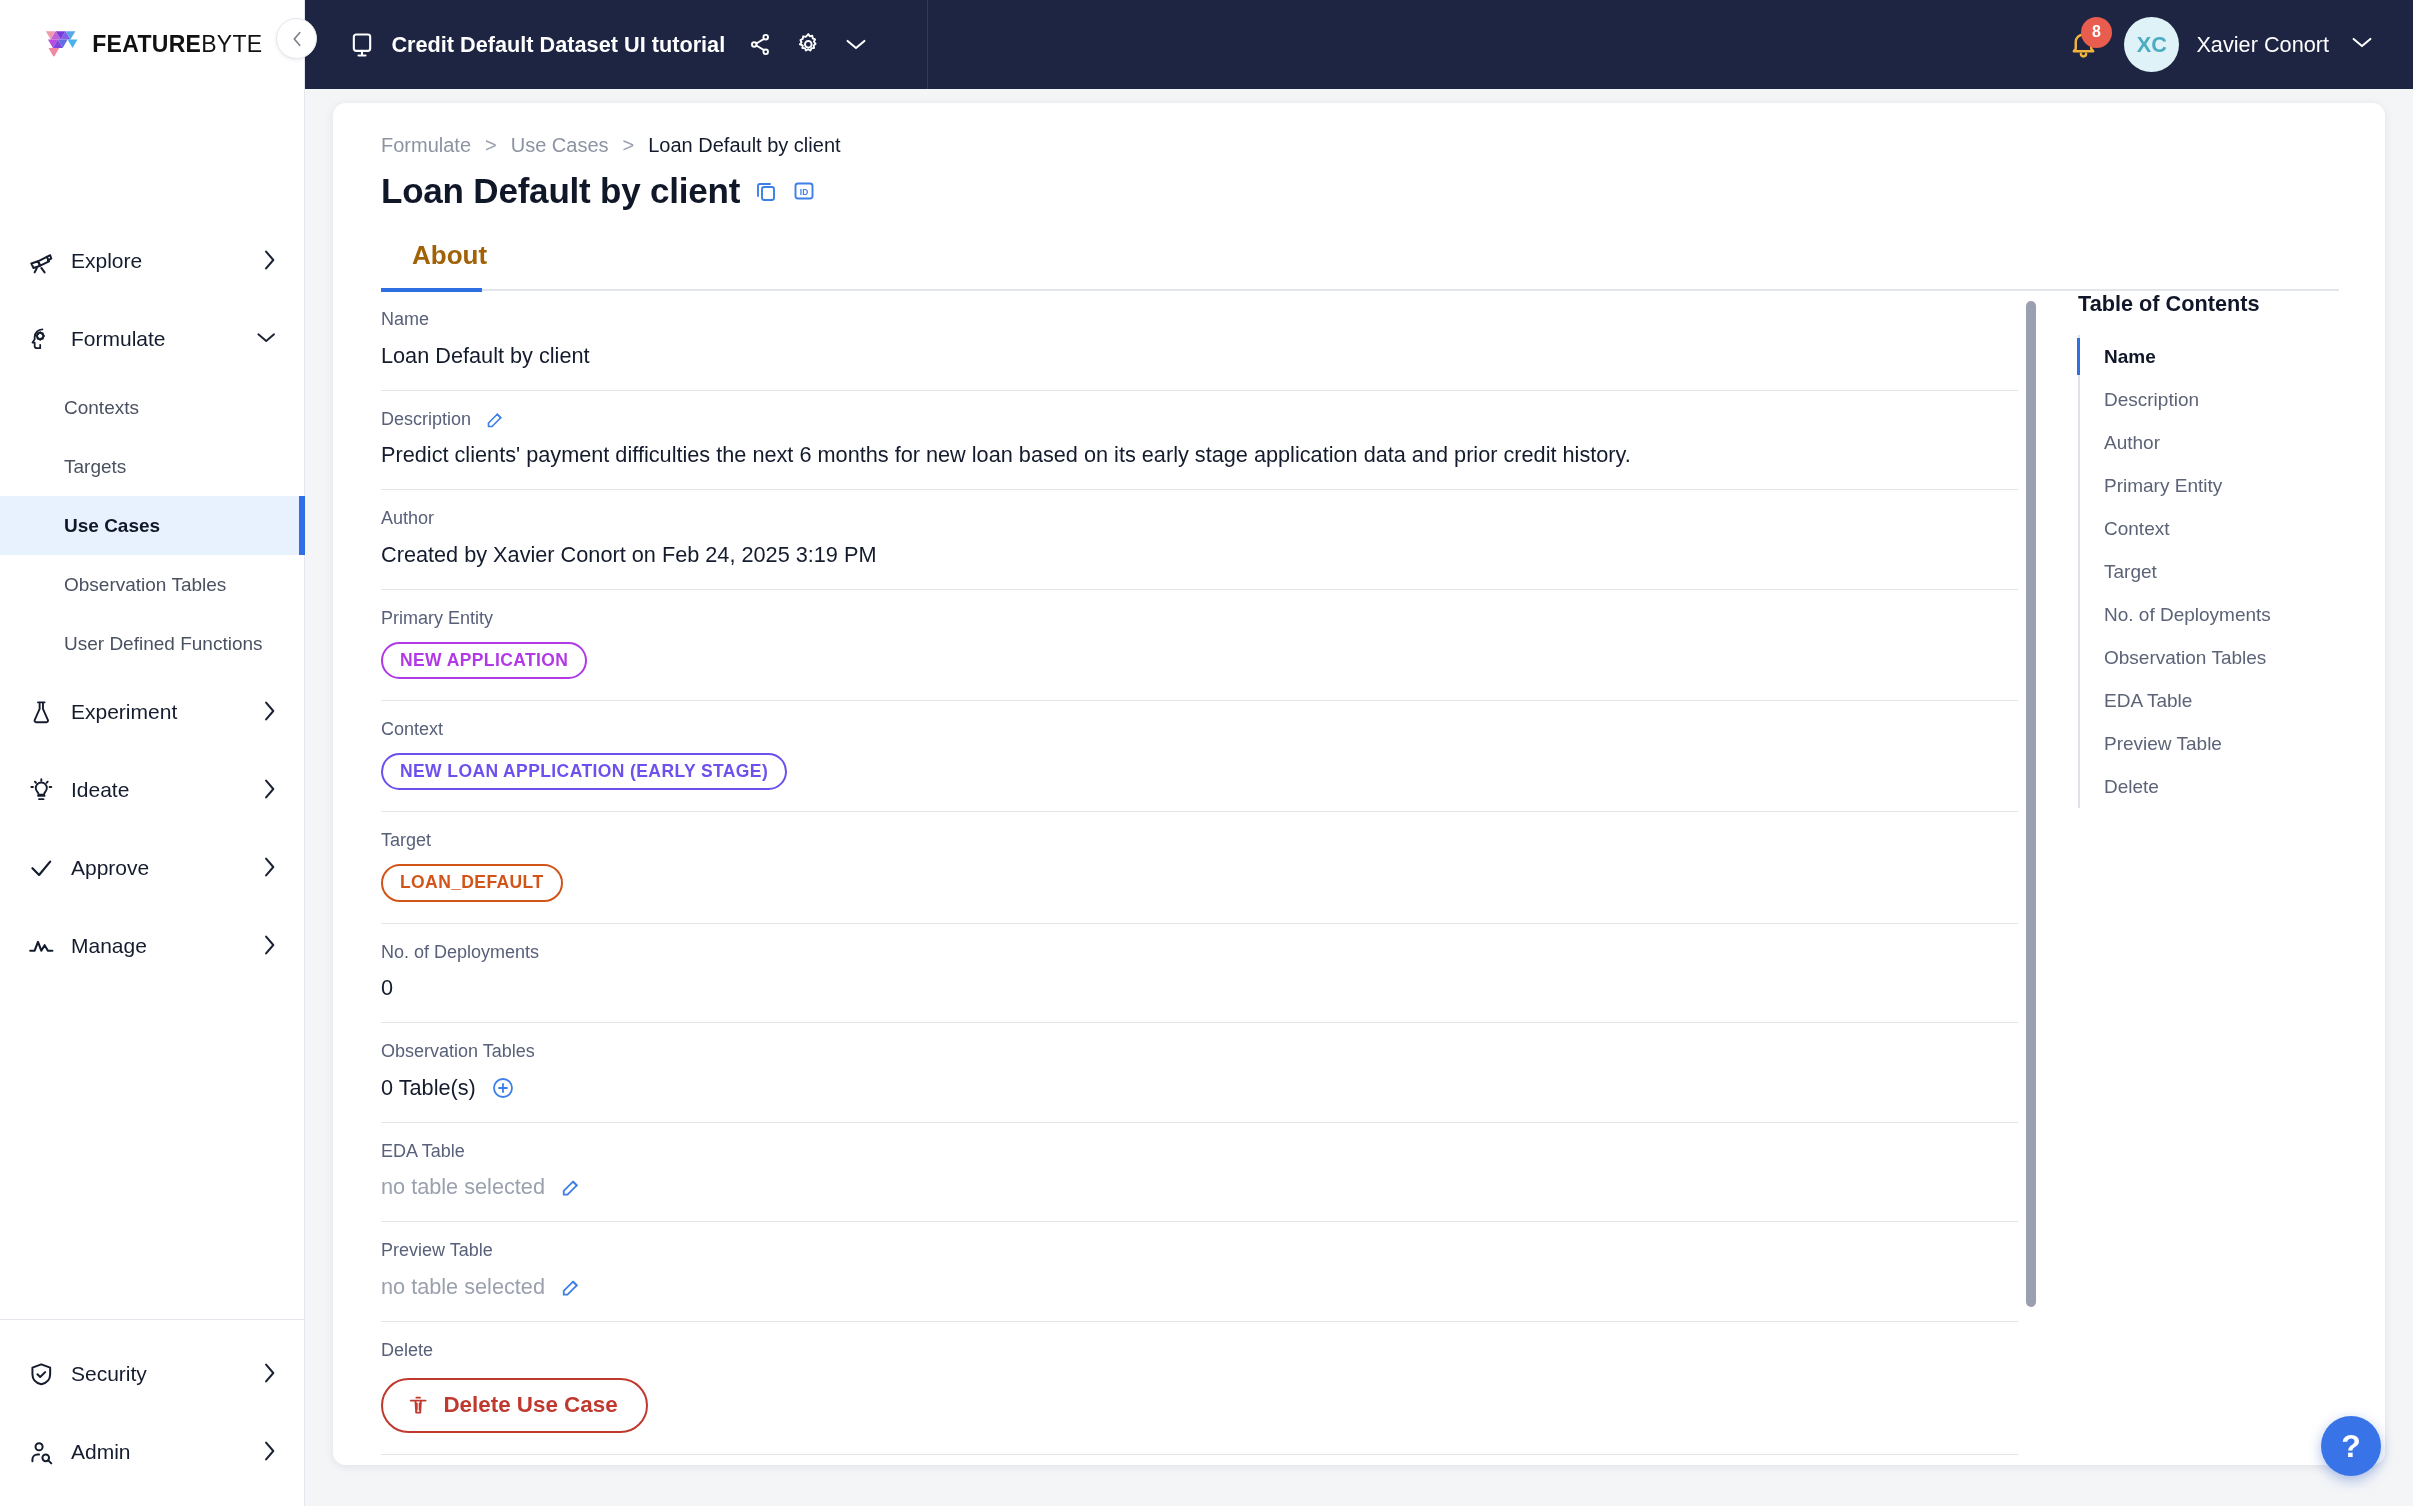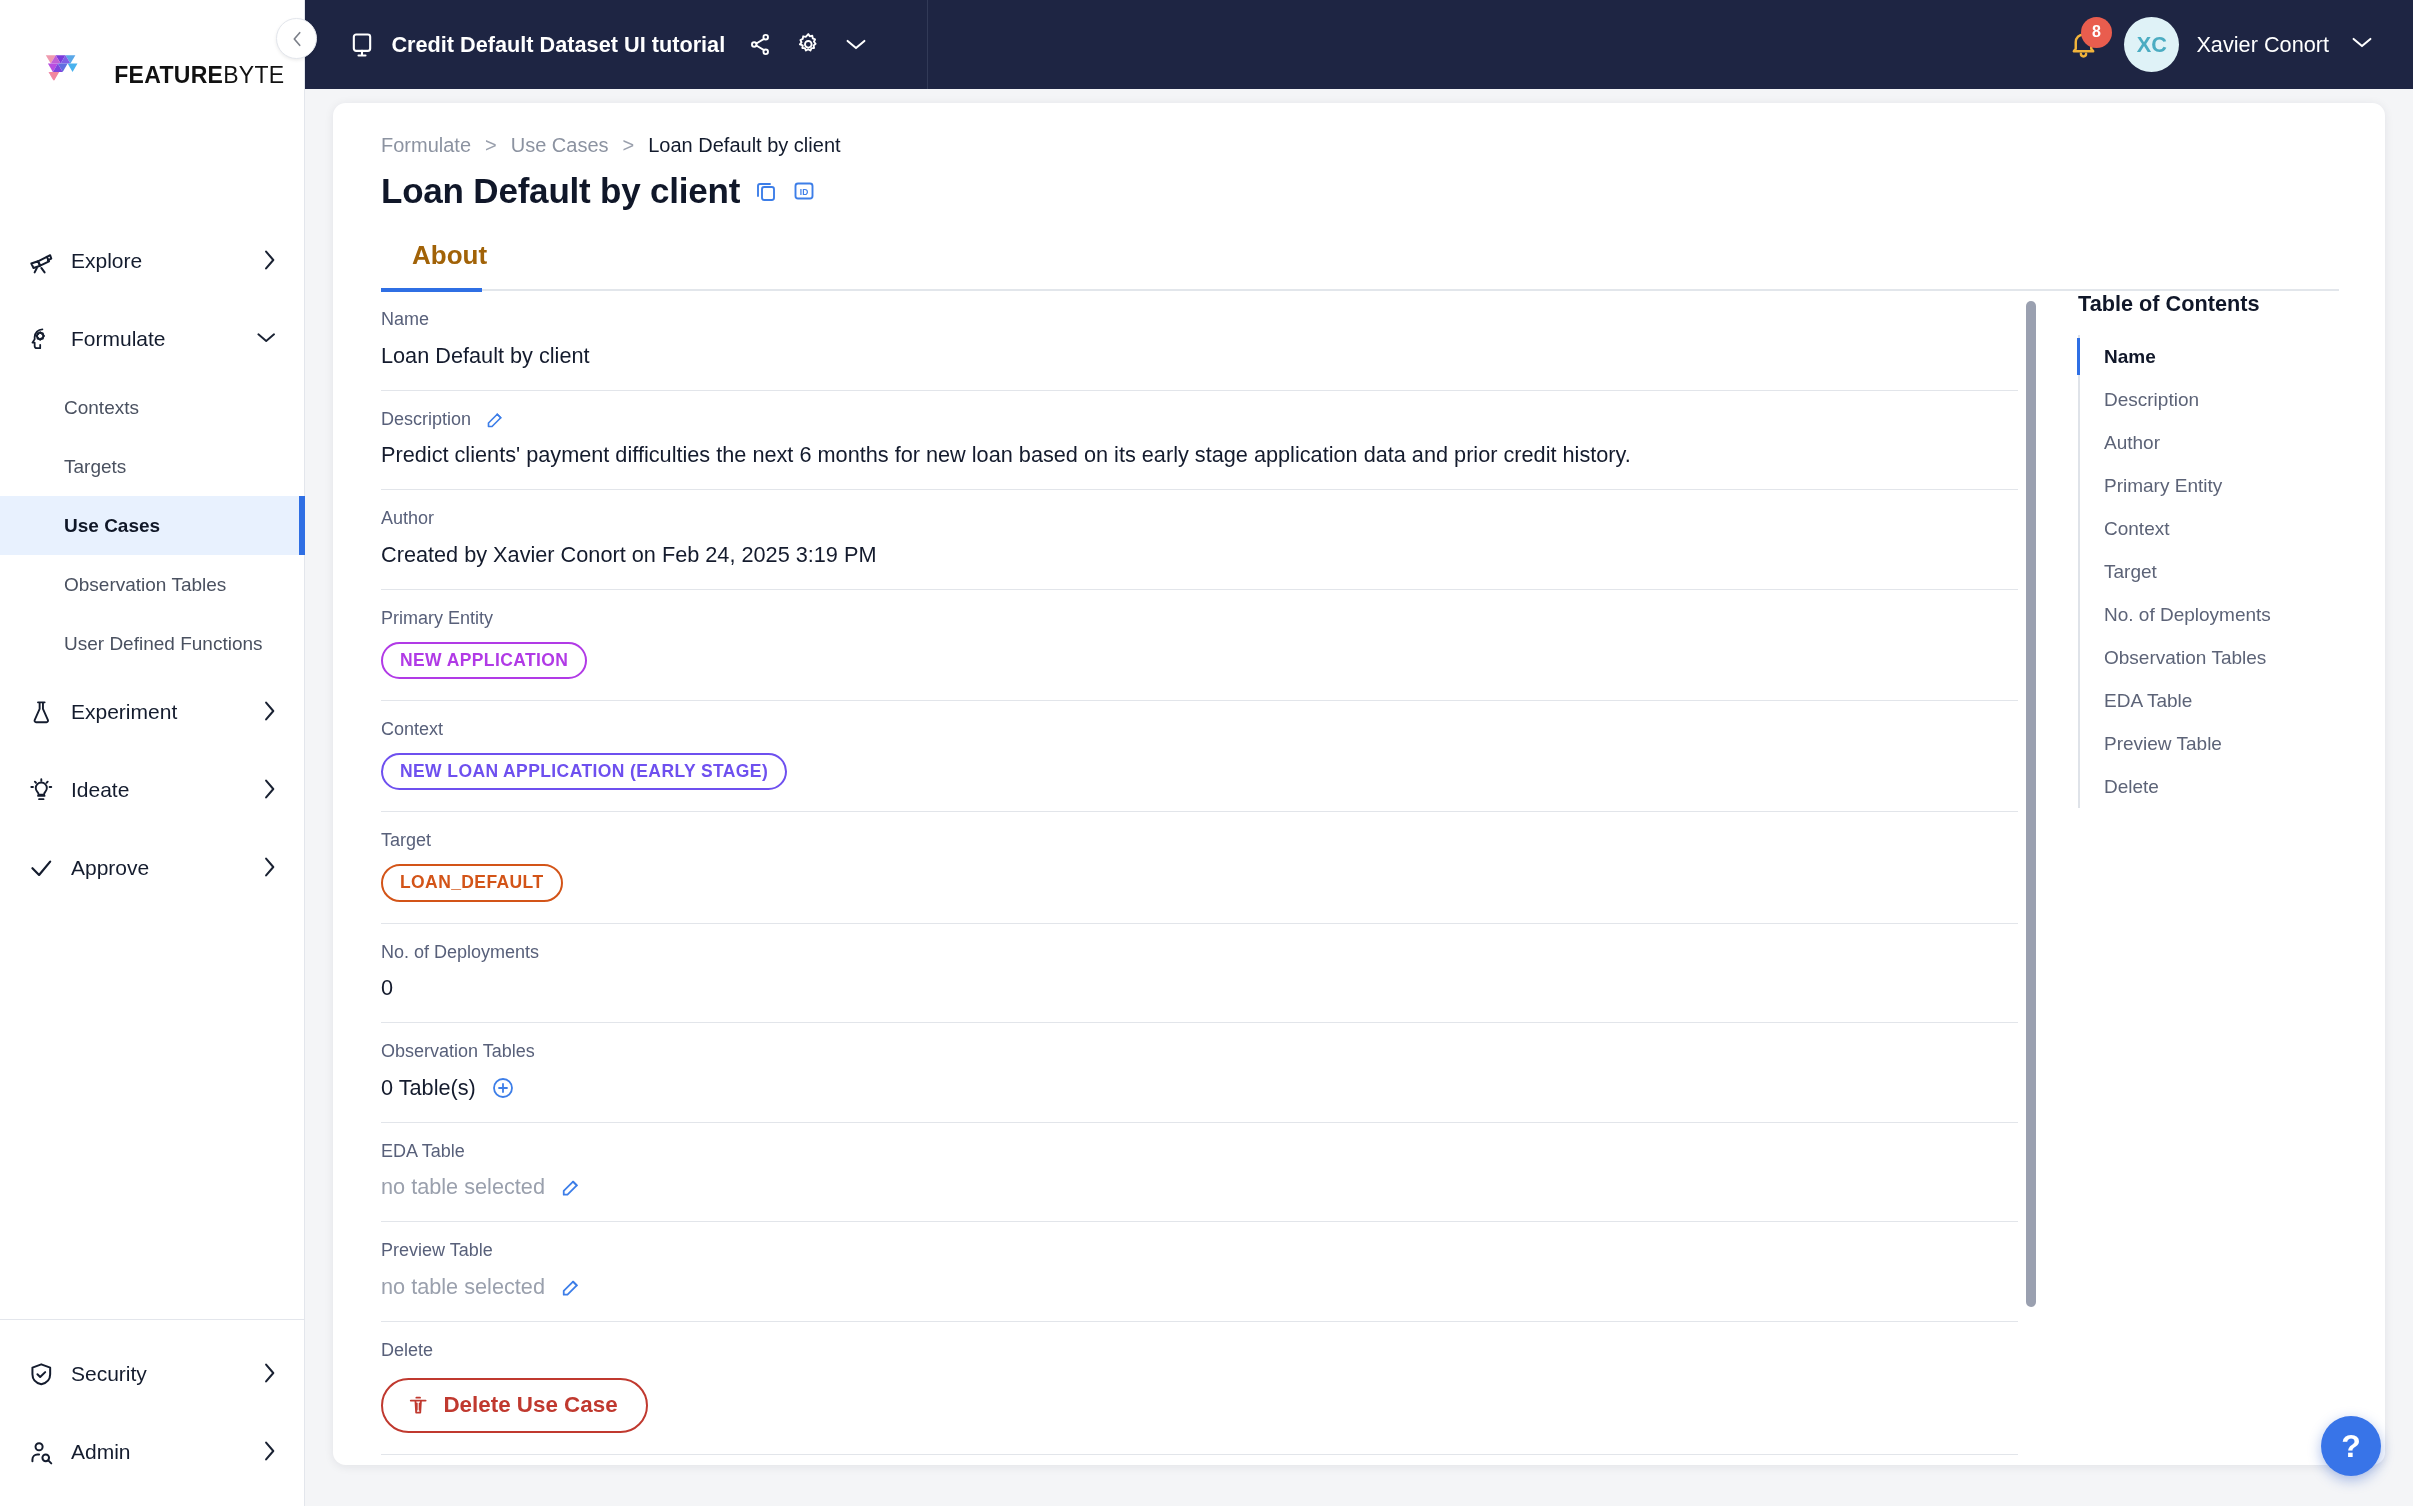--- a/index.html
+++ b/index.html
@@ -13,21 +13,21 @@
 
   
   .sidebar {
     width: 305px; height: 1507px;
     background: #ffffff;
     border-right: 1.4px solid #e3e6ec;
     display: flex; flex-direction: column;
     position: relative; z-index: 5;
     flex: 0 0 305px;
   }
-  .logo-area { height: 89px; display: flex; align-items: flex-end; padding-left: 43px; gap: 22px; }
+  .logo-area { height: 89px; display: flex; align-items: center; padding-left: 43px; }
   .logo-mark { width: 38px; height: 41px; position: relative; margin-right: 11.2px; }
   .logo-text { font-size: 23px; letter-spacing: 0.3px; color: #111; white-space: nowrap; }
   .logo-text .bold { font-weight: 700; }
   .logo-text .thin { font-weight: 400; }
 
   .nav { margin-top: 133px; flex: 1 1 auto; }
   .nav-item {
     height: 78px; display: flex; align-items: center;
     padding: 0 26.6px 0 28px; cursor: pointer; position: relative;
   }
@@ -276,20 +276,33 @@
             </svg>
         </span>
         <span class="lbl">Approve</span>
         <span class="chev">
           <svg width="15.4" height="24" viewBox="0 0 12 20" fill="none" stroke="#1a2233" stroke-width="1.7" stroke-linecap="round" stroke-linejoin="round">
               <polyline points="3,3 9,10 3,17"></polyline>
             </svg>
         </span>
       </div>
 
+      <div class="nav-item">
+        <span class="ico">
+          <svg width="26.6" height="26.6" viewBox="0 0 24 24" fill="none" stroke="#141c2e" stroke-width="1.9" stroke-linecap="round" stroke-linejoin="round">
+              <polyline points="2,16 6,16 9,8 12,16 15,11 18,16 22,16"></polyline>
+            </svg>
+        </span>
+        <span class="lbl">Manage</span>
+        <span class="chev">
+          <svg width="15.4" height="24" viewBox="0 0 12 20" fill="none" stroke="#1a2233" stroke-width="1.7" stroke-linecap="round" stroke-linejoin="round">
+              <polyline points="3,3 9,10 3,17"></polyline>
+            </svg>
+        </span>
+      </div>
     </nav>
 
     <div class="nav-bottom">
       <div class="nav-item">
         <span class="ico">
           <svg width="26.6" height="26.6" viewBox="0 0 24 24" fill="none" stroke="#141c2e" stroke-width="1.8" stroke-linecap="round" stroke-linejoin="round">
             <path d="M12 3l8 3v6c0 5-3.5 8-8 9-4.5-1-8-4-8-9V6z"></path>
               <polyline points="8.5,12 11,14.5 15.5,10"></polyline>
           </svg>
         </span>

